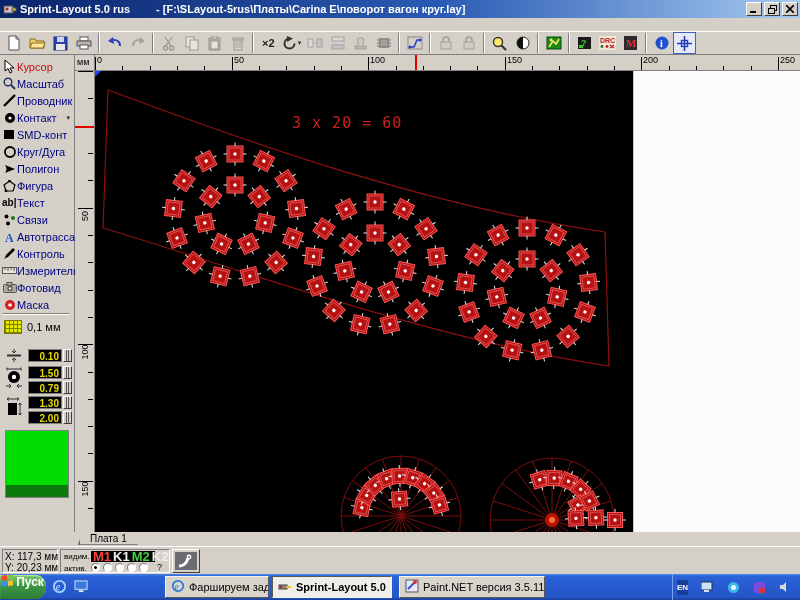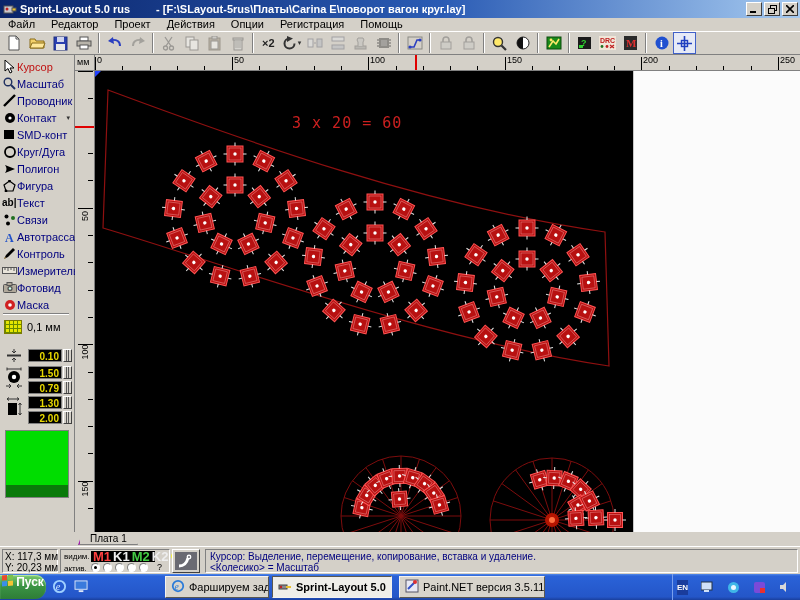--- a/index.html
+++ b/index.html
@@ -144,29 +144,20 @@
           </svg>
         </div>
       <div class="winbtn">
           <svg width="8" height="8" viewBox="0 0 8 8">
             <path d="M0,0 L8,8 M8,0 L0,8" stroke="#000" stroke-width="1.6"></path>
           </svg>
         </div>
     </div>
   </div>
 
-  <div id="menubar">
-      <div class="menu-item">Файл</div>
-      <div class="menu-item">Редактор</div>
-      <div class="menu-item">Проект</div>
-      <div class="menu-item">Действия</div>
-      <div class="menu-item">Опции</div>
-      <div class="menu-item">Регистрация</div>
-      <div class="menu-item">Помощь</div>
-    </div>
 
   <div id="toolbar">
       <div class="tbtn" title="new">
         <span>
           <svg width="15" height="16" viewBox="0 0 15 16">
             <path d="M2,1 L9,1 L12,4 L12,15 L2,15 Z" fill="#fff" stroke="#555"></path>
             <path d="M9,1 L9,4 L12,4" fill="none" stroke="#555"></path>
           </svg>
         </span>
       </div>
@@ -1454,24 +1445,20 @@
     </div>
     <div id="bend-btn">
       <div class="inner">
         <svg width="18" height="14" viewBox="0 0 18 14">
             <path d="M2,12 Q9,12 11,4" stroke="#fff" stroke-width="3" fill="none"></path>
             <circle cx="12" cy="3" r="2.4" fill="#fff"></circle>
             <circle cx="12" cy="3" r="1" fill="#6a6a72"></circle>
           </svg>
       </div>
     </div>
-    <div id="status-text" class="sunken">
-      <div>Курсор: Выделение, перемещение, копирование, вставка и удаление.</div>
-      <div>&lt;Колесико&gt; = Масштаб</div>
-    </div>
   </div>
 
   <div id="taskbar">
     <div id="start-btn">
       <span class="flag">
         <i style="background:#e84c2b"></i>
           <i style="background:#7cc24b"></i>
           <i style="background:#3b8ee8"></i>
           <i style="background:#f5c334"></i>
       </span>

